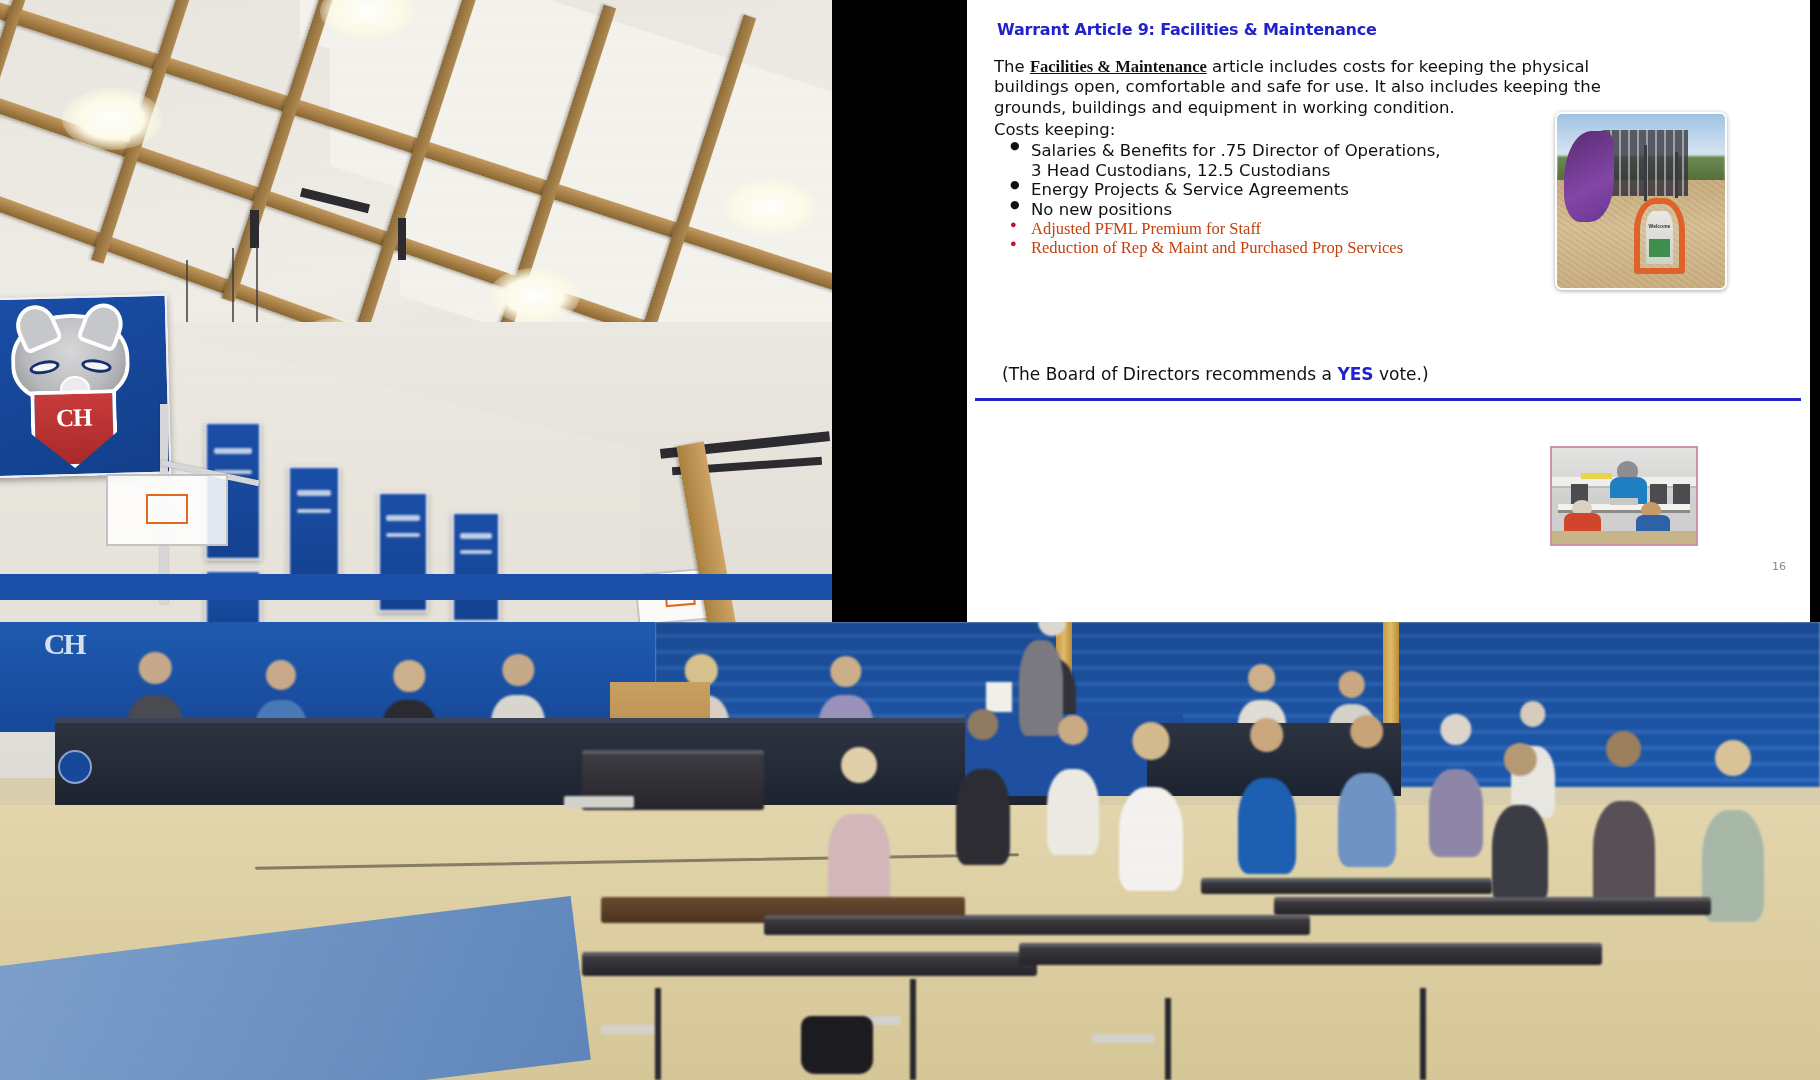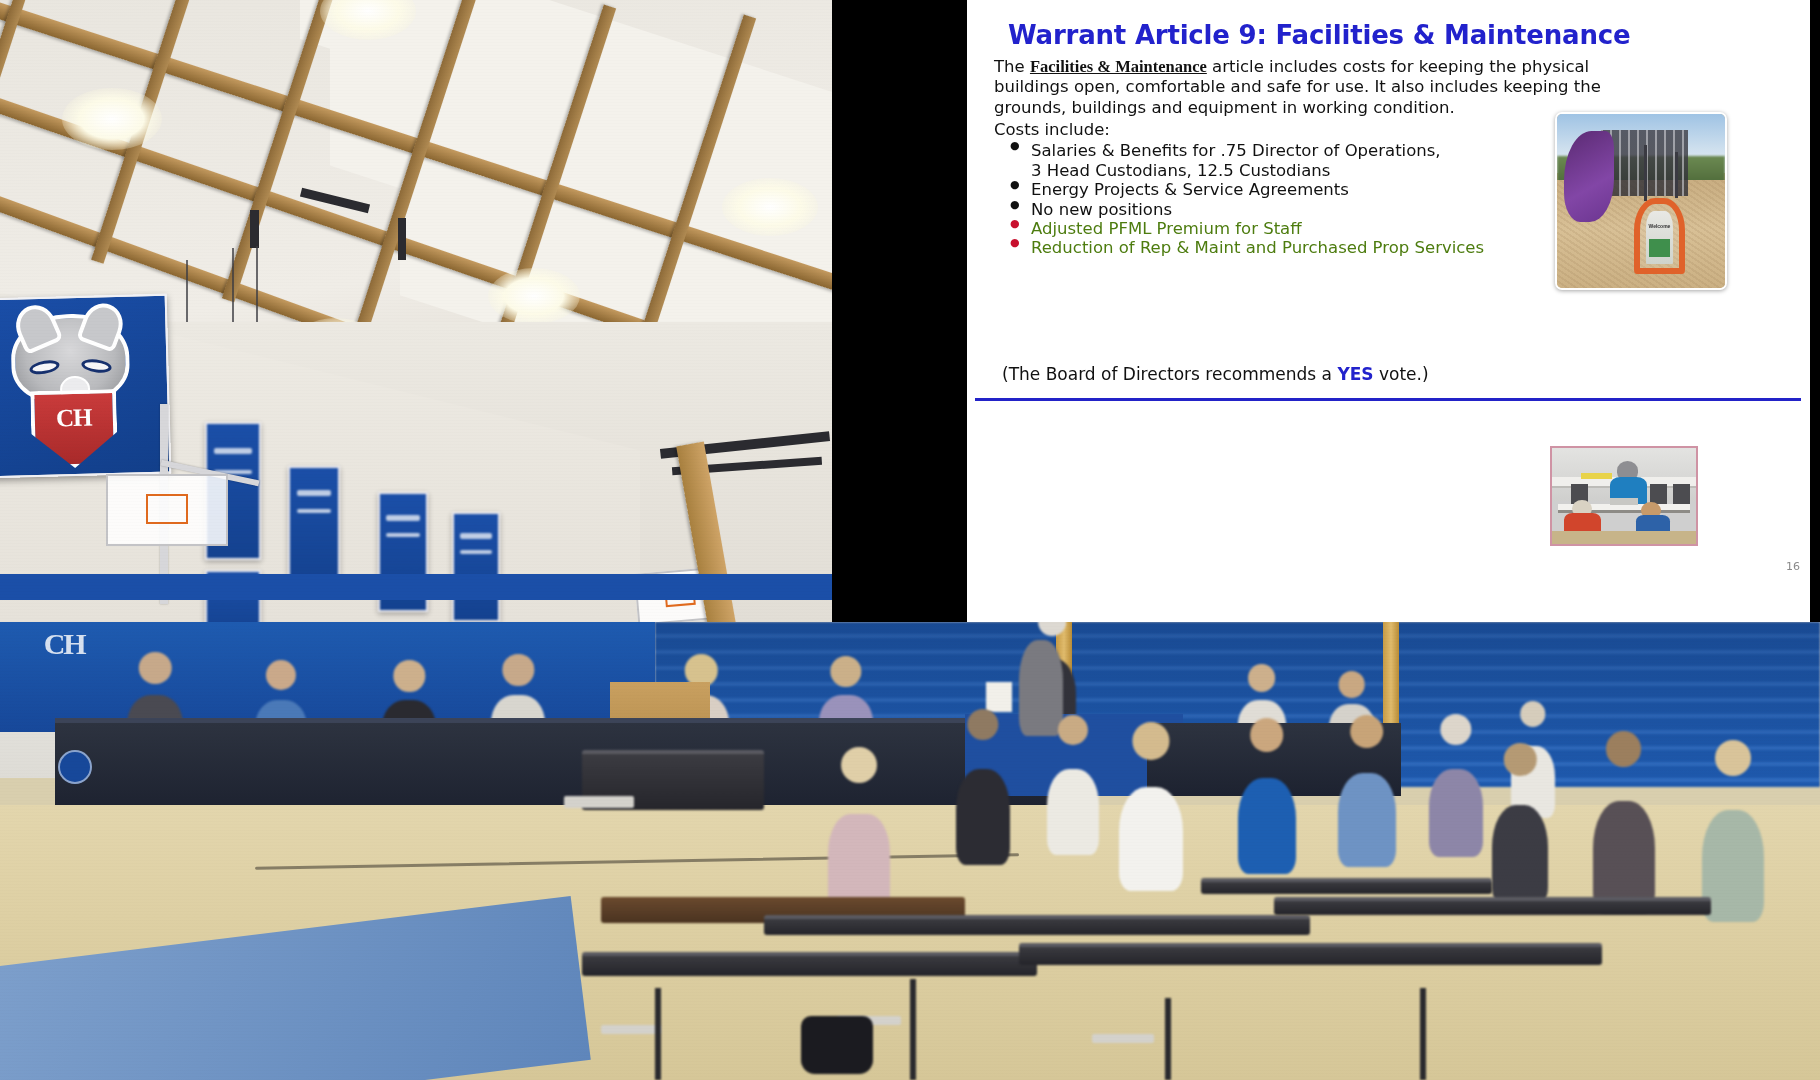--- a/index.html
+++ b/index.html
@@ -107,41 +107,41 @@
   
   .gap-black { position:absolute; left:832px; top:0; width:135px; height:622px; background:#000; }
   .right-black { position:absolute; left:1810px; top:0; width:10px; height:622px; background:#000; }
 
   
   .slide {
     position:absolute; left:967px; top:0; width:843px; height:622px;
     background:#ffffff; overflow:hidden;
   }
   .slide-title {
-    position:absolute; left:41px; top:20px;
-    font-size:26px; font-weight:700; color:#2222cc; letter-spacing:-.2px;
+    position:absolute; left:30px; top:20px;
+    font-size:16px; font-weight:700; color:#2222cc; letter-spacing:-.2px;
     font-family:"DejaVu Sans", sans-serif;
   }
   .slide-body {
     position:absolute; left:27px; top:57px; width:640px;
     font-size:16.5px; line-height:1.23; color:#111;
     font-family:"DejaVu Sans", sans-serif;
   }
   .slide-body .lead { margin:0 0 1px 0; }
   .slide-body .lead b { text-decoration:underline; font-weight:700;font-family:Liberation Serif, serif; }
   .costs-label { margin-top:2px; }
   ul.costs { list-style:none; margin:1px 0 0 0; padding:0; }
   ul.costs li {
     position:relative; padding-left:37px; margin-bottom:0px;
     font-size:16.5px; line-height:1.18; color:#111;
   }
   ul.costs li::before {
     content:"●"; position:absolute; left:16px; top:-1px; font-size:11px; color:#111;
   }
-  ul.costs li.red { color:#4d7c0f; }
+  ul.costs li.red { color:#c2410c;font-family:Liberation Serif, serif; }
   ul.costs li.red::before { color:#c8102e; }
   ul.costs li .cont { display:block; }
   .vote-line {
     position:absolute; left:35px; top:364px; font-size:17px; color:#111;
     font-family:"DejaVu Sans", sans-serif;
   }
   .vote-line .yes { color:#2222cc; font-weight:700; }
   .blue-rule {
     position:absolute; left:8px; top:398px; width:826px; height:3px; background:#2323c8;
   }
@@ -213,21 +213,21 @@
     position:absolute; left:38px; top:408px; width:540px;
     border-collapse:collapse; font-family:"DejaVu Sans", sans-serif;
   }
   .fin-table td {
     border:1px solid #c9c9c9; height:38px; padding:0 12px;
     font-size:17px; font-weight:700; color:#111; background:#fff;
   }
   .fin-table td.lbl { width:58%; text-align:left; }
   .fin-table td.val { text-align:right; }
   .slide-num {
-    position:absolute; right:10px; top:560px;
+    position:absolute; right:24px; top:560px;
     font-size:11px; color:#8a8a8a; font-family:"DejaVu Sans", sans-serif;
   }
 
   
   .cam-bottom {
     position:absolute; left:0; top:622px; width:1820px; height:458px;
     overflow:hidden; background:#d9cfae;
   }
   .bm-wall-top { position:absolute; left:0; top:0; width:100%; height:34%;
     background:linear-gradient(180deg,#e8e7e3,#dedcd6); }
@@ -363,21 +363,21 @@
 
   <div class="gap-black"></div>
   <div class="right-black"></div>
 
   <div class="slide">
 
     <div class="slide-title">Warrant Article 9: Facilities &amp; Maintenance</div>
 
     <div class="slide-body">
       <p class="lead"><span>The </span><b>Facilities &amp; Maintenance</b><span> article includes costs for keeping the physical buildings open, comfortable and safe for use. It also includes keeping the grounds, buildings and equipment in working condition.</span></p>
-      <p class="costs-label">Costs include:</p>
+      <p class="costs-label">Costs keeping:</p>
       <ul class="costs">
         <li><span>Salaries &amp; Benefits for .75 Director of Operations,</span><span class="cont">3 Head Custodians, 12.5 Custodians</span></li>
         <li><span>Energy Projects &amp; Service Agreements</span></li>
         <li><span>No new positions</span></li>
         <li class="red"><span>Adjusted PFML Premium for Staff</span></li>
         <li class="red"><span>Reduction of Rep &amp; Maint and Purchased Prop Services</span></li>
       </ul>
     </div>
 
     <div class="vote-line"><span>(The Board of Directors recommends a </span><span class="yes">YES</span><span> vote.)</span></div>

